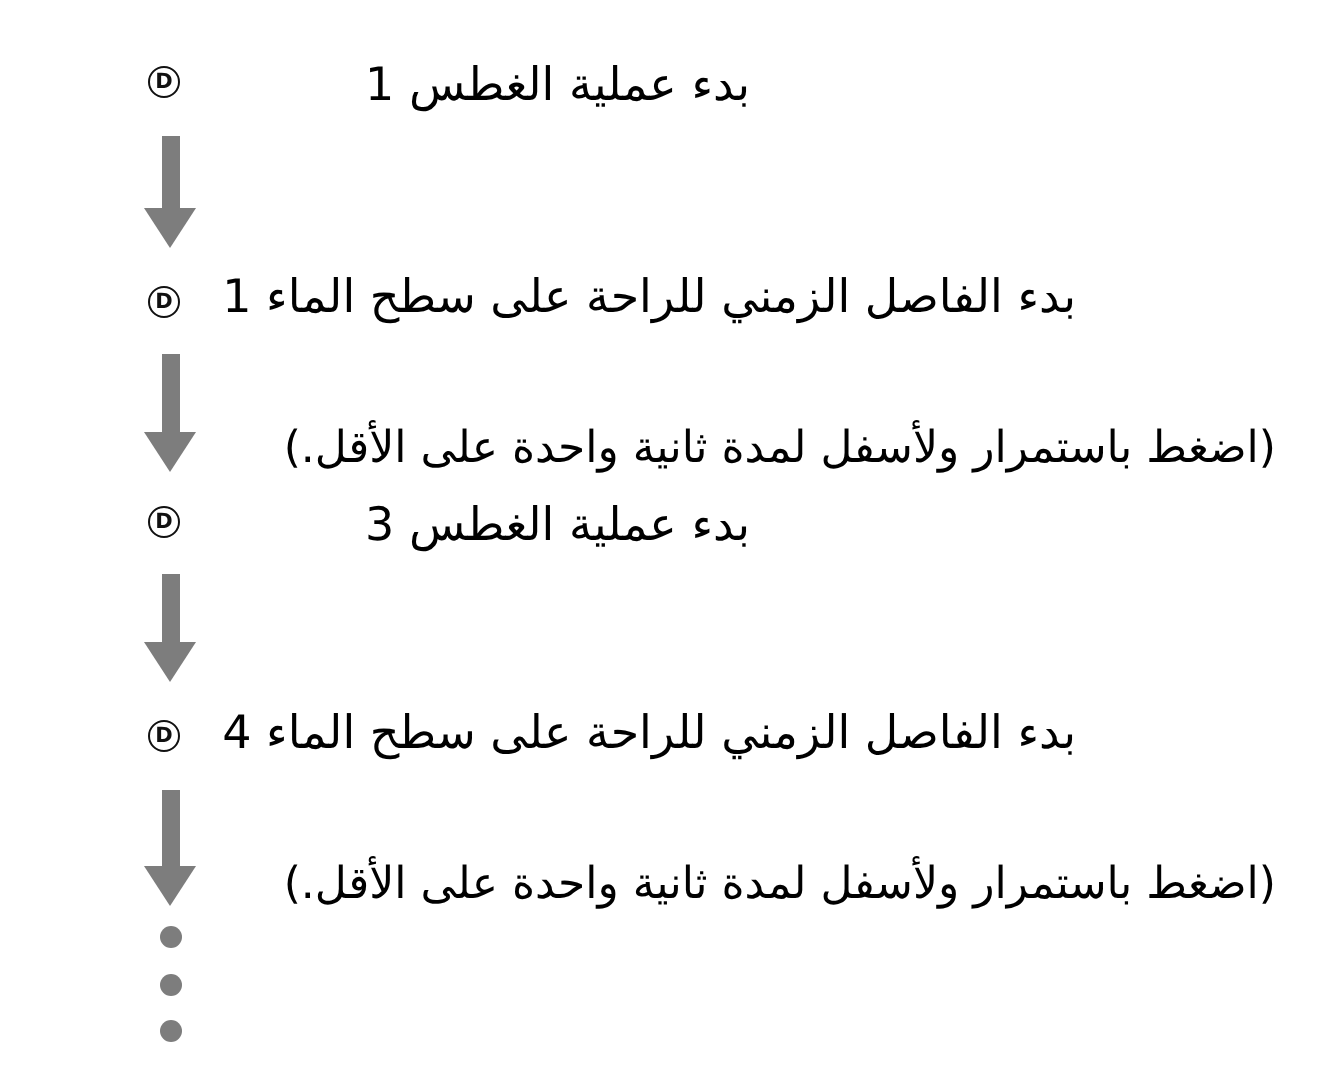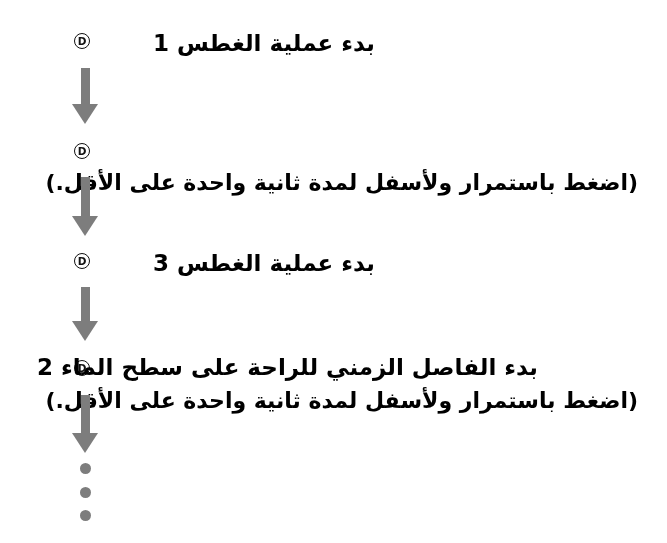--- a/index.html
+++ b/index.html
@@ -19,26 +19,26 @@
     font-size:10.5px;font-weight:bold;color:#111111;
     line-height:1;
     box-sizing:content-box;
     background:#ffffff;
   }
   
   .txt{
     position:absolute;
     direction:rtl;
     white-space:nowrap;
-    font-weight:bold;
+    font-weight:normal;
     color:#000000;
     font-size:23px;
     line-height:32px;
   }
-  .txt.note{font-size:22px;line-height:33px;}
+  .txt.note{font-size:22px;line-height:33px;margin-top:42px;}
   
   .arrow{
     position:absolute;
     display:flex;flex-direction:column;align-items:center;
     width:26px;
   }
   .arrow-shaft{width:9px;flex:1;background:#7d7d7d;}
   .arrow-head{
     width:0;height:0;
     border-left:13px solid transparent;
@@ -62,41 +62,42 @@
   <div class="txt" style="right:292px;top:27px;">بدء عملية الغطس 1</div>
 
   <div class="arrow" style="left:72px;top:68px;height:56px;">
     <div class="arrow-shaft"></div>
     <div class="arrow-head"></div>
   </div>
 
   <div class="d-icon" style="left:74px;top:143px;">
     <span>D</span>
   </div>
+  <div class="txt" style="right:129px;top:133px;">بدء الفاصل الزمني للراحة على سطح الماء 1</div>
   <div class="txt note" style="right:29px;top:166px;">(اضغط باستمرار ولأسفل لمدة ثانية واحدة على الأقل.)</div>
 
   <div class="arrow" style="left:72px;top:177px;height:59px;">
     <div class="arrow-shaft"></div>
     <div class="arrow-head"></div>
   </div>
 
   <div class="d-icon" style="left:74px;top:253px;">
     <span>D</span>
   </div>
   <div class="txt" style="right:292px;top:247px;">بدء عملية الغطس 3</div>
 
   <div class="arrow" style="left:72px;top:287px;height:54px;">
     <div class="arrow-shaft"></div>
     <div class="arrow-head"></div>
   </div>
 
   <div class="d-icon" style="left:74px;top:360px;">
     <span>D</span>
   </div>
-  <div class="txt" style="right:129px;top:351px;">بدء الفاصل الزمني للراحة على سطح الماء 2</div>
+  <div class="txt" style="right:129px;top:351px;">بدء الفاصل الزمني للراحة على سطح الماء 4</div>
   <div class="txt note" style="right:29px;top:384px;">(اضغط باستمرار ولأسفل لمدة ثانية واحدة على الأقل.)</div>
 
   <div class="arrow" style="left:72px;top:395px;height:58px;">
     <div class="arrow-shaft"></div>
     <div class="arrow-head"></div>
   </div>
 
   <div class="dot" style="left:80px;top:463px;"></div>
   <div class="dot" style="left:80px;top:487px;"></div>
   <div class="dot" style="left:80px;top:510px;"></div>

